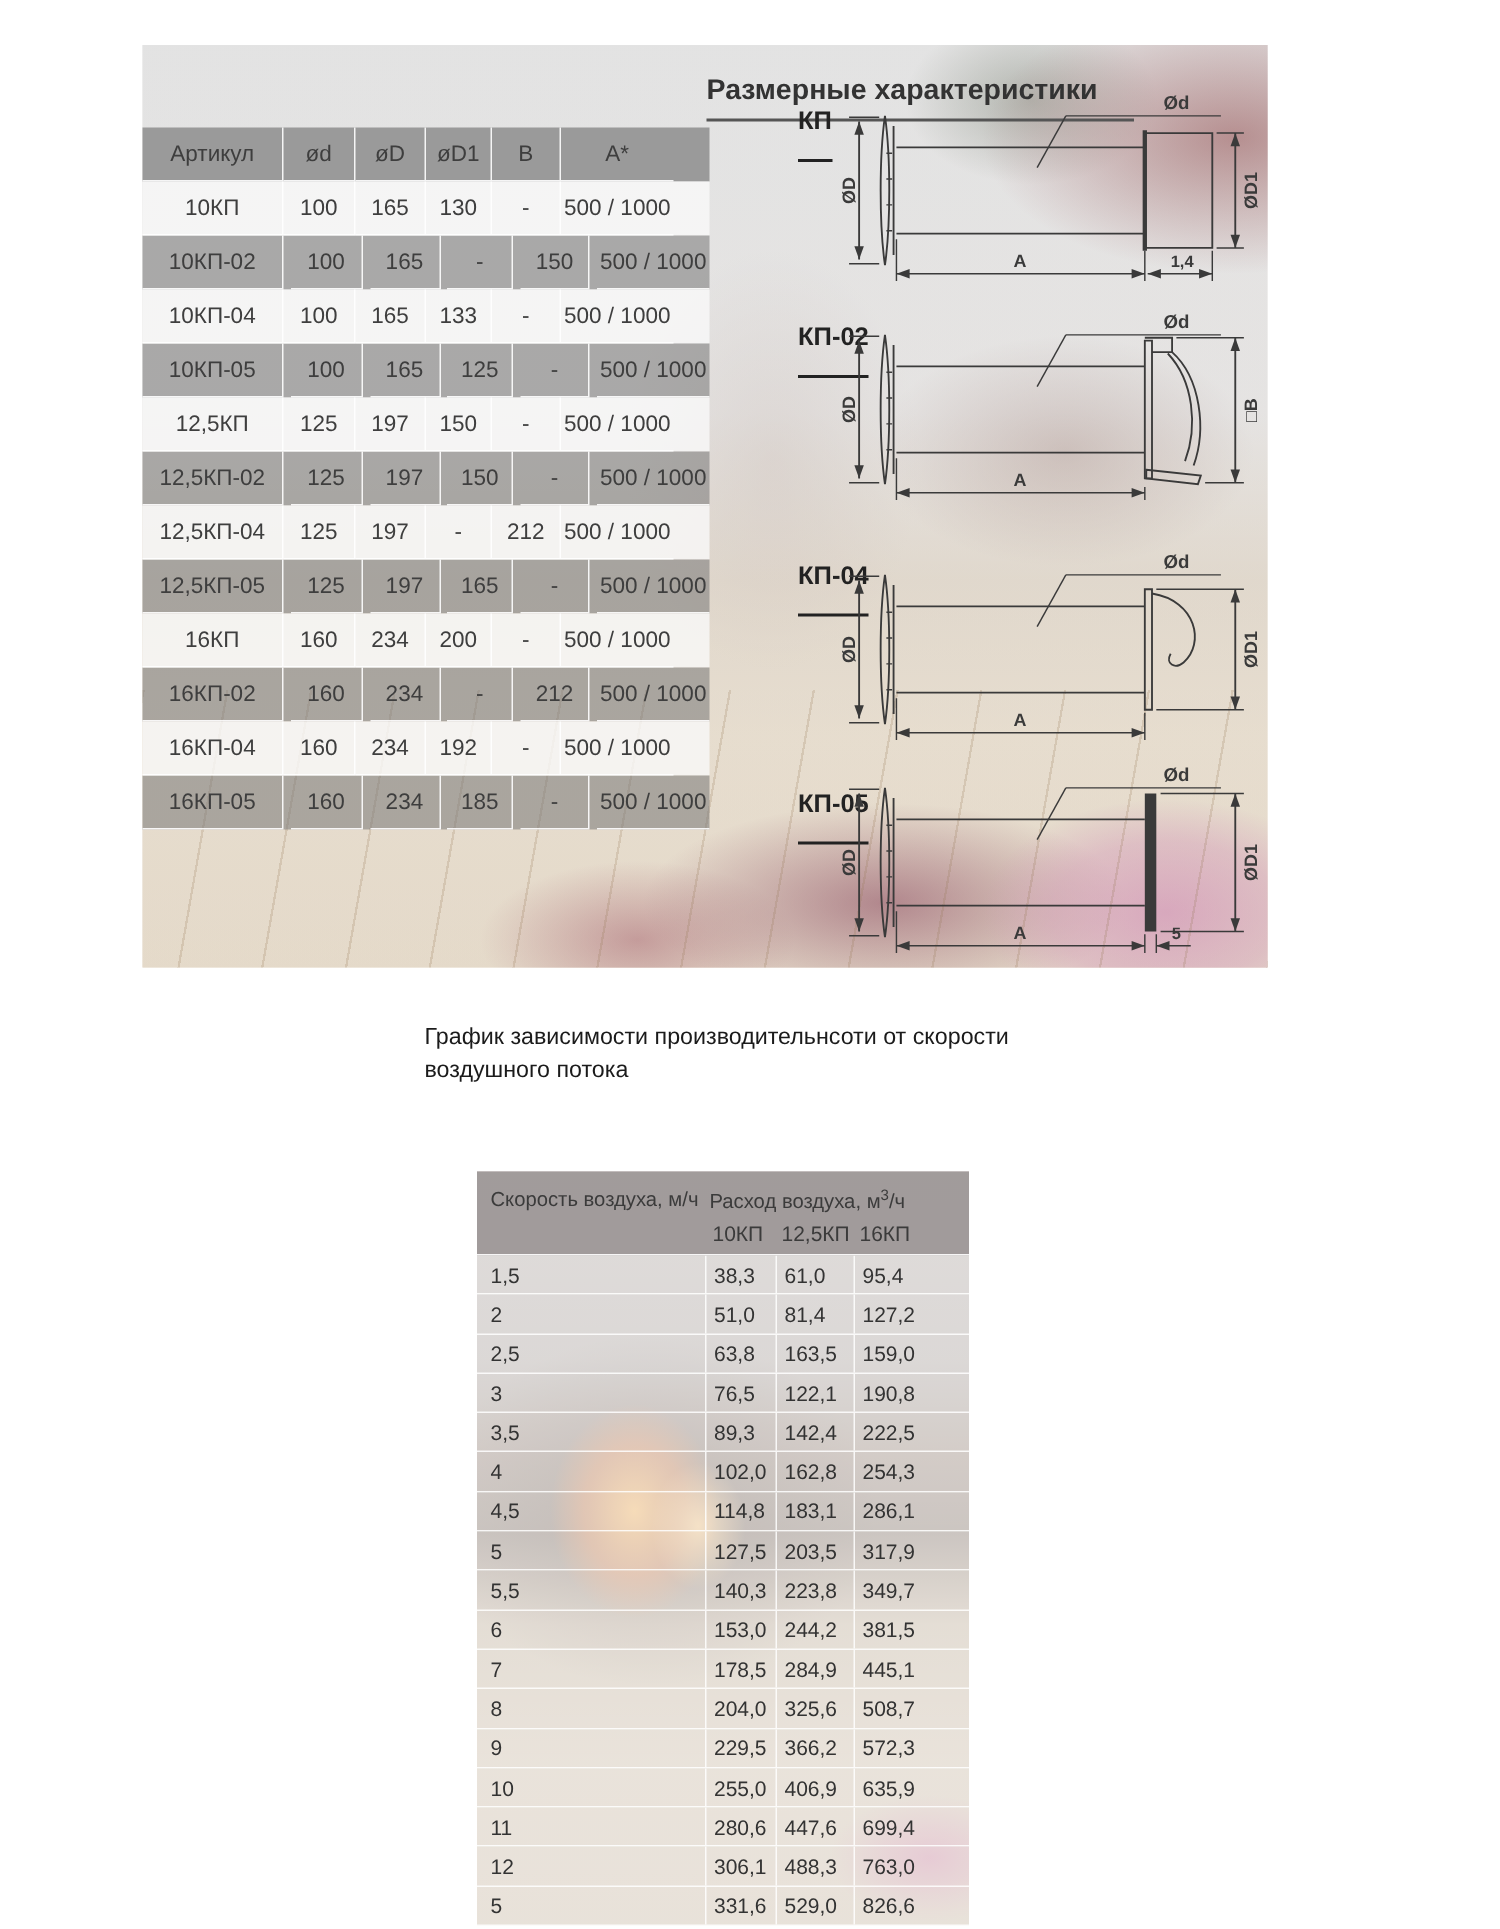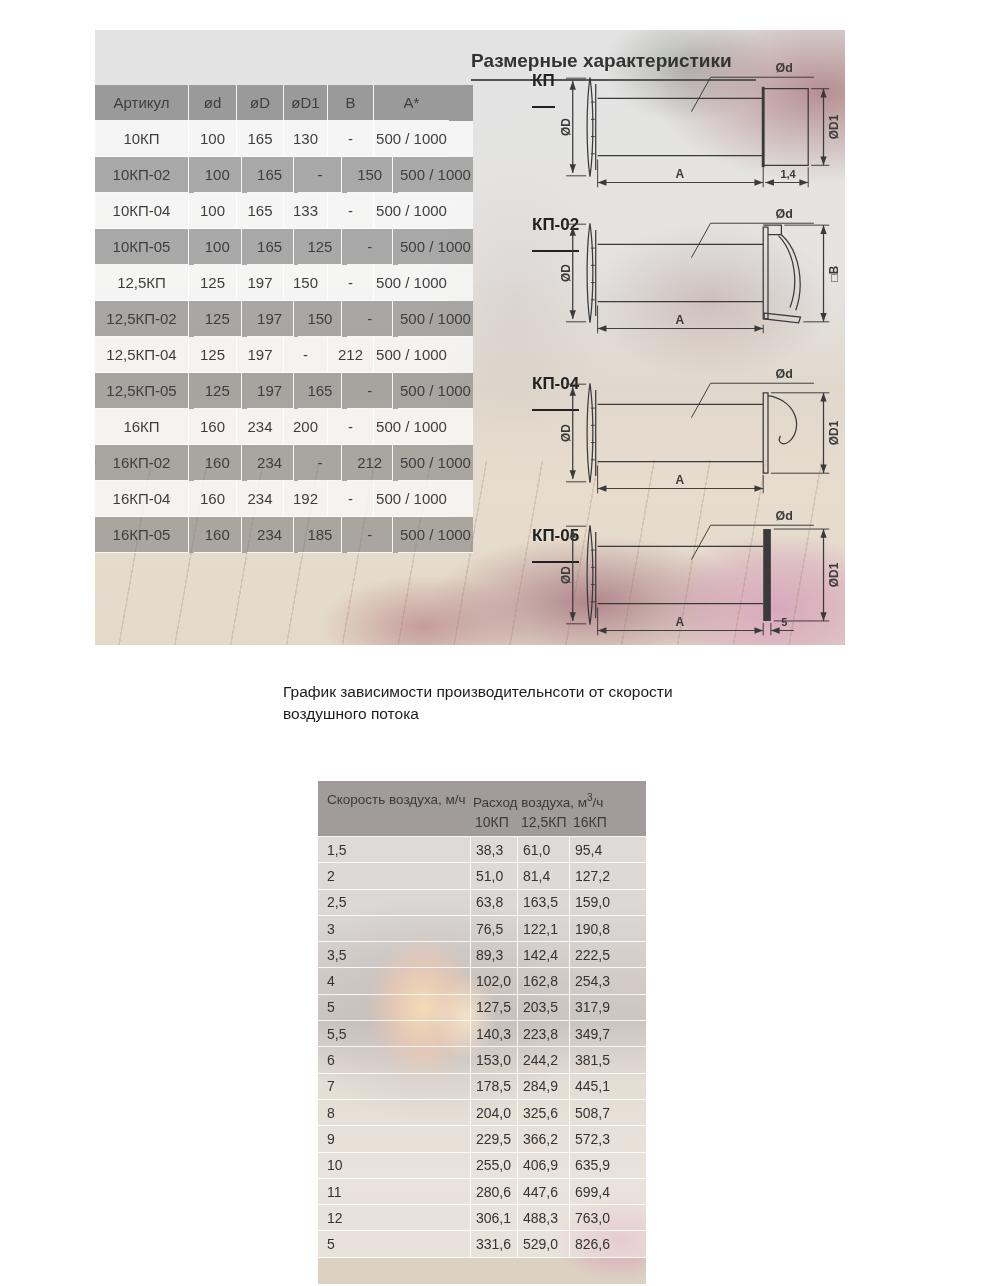--- a/index.html
+++ b/index.html
@@ -397,20 +397,26 @@
         <div class="fl-cell f2">142,4</div>
         <div class="fl-cell f3">222,5</div>
       </div>
       <div class="fl-row">
         <div class="fl-cell f0">4</div>
         <div class="fl-cell f1">102,0</div>
         <div class="fl-cell f2">162,8</div>
         <div class="fl-cell f3">254,3</div>
       </div>
       <div class="fl-row">
+        <div class="fl-cell f0">4,5</div>
+        <div class="fl-cell f1">114,8</div>
+        <div class="fl-cell f2">183,1</div>
+        <div class="fl-cell f3">286,1</div>
+      </div>
+      <div class="fl-row">
         <div class="fl-cell f0">5</div>
         <div class="fl-cell f1">127,5</div>
         <div class="fl-cell f2">203,5</div>
         <div class="fl-cell f3">317,9</div>
       </div>
       <div class="fl-row">
         <div class="fl-cell f0">5,5</div>
         <div class="fl-cell f1">140,3</div>
         <div class="fl-cell f2">223,8</div>
         <div class="fl-cell f3">349,7</div>

